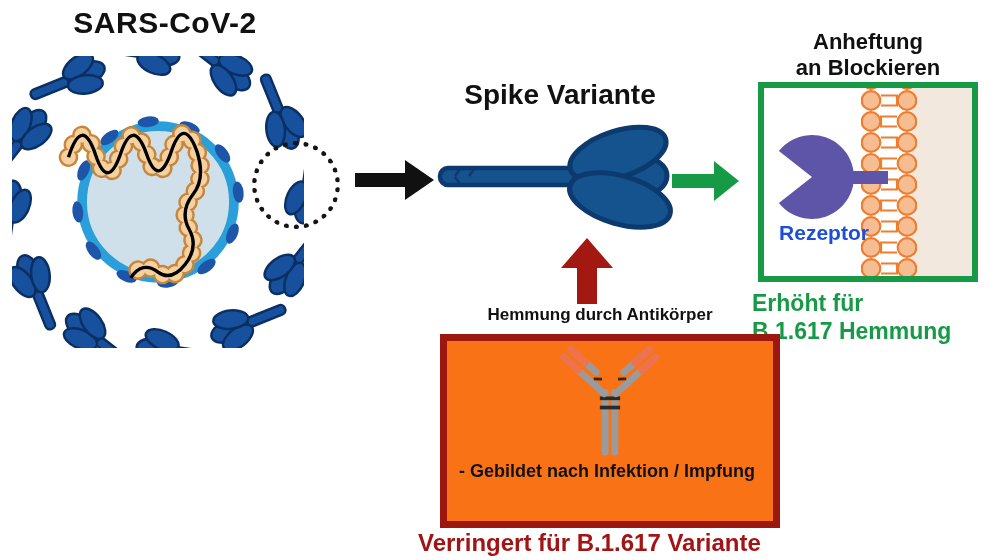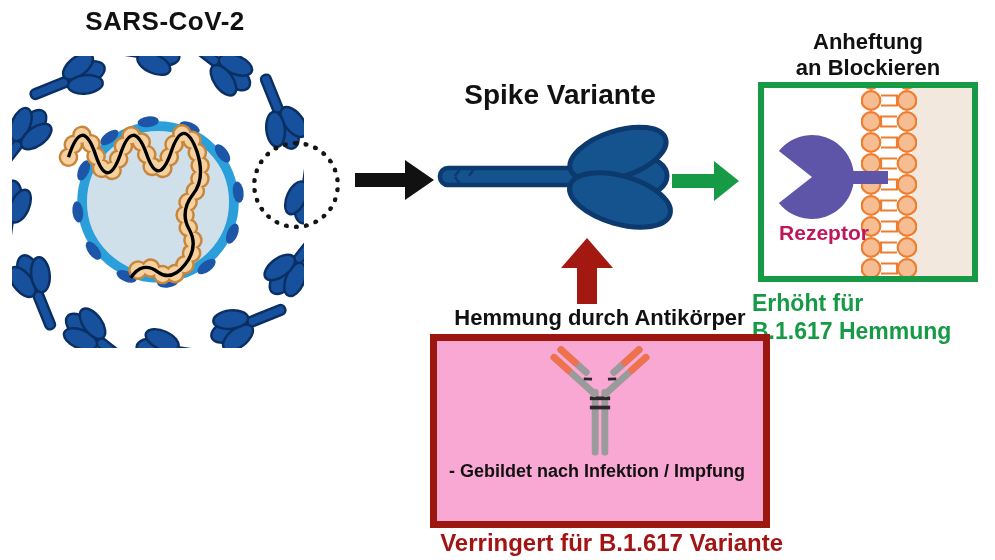--- a/index.html
+++ b/index.html
@@ -3,30 +3,30 @@
 <meta charset="utf-8">
 <style>
   html,body{margin:0;padding:0;}
   body{
     width:995px;height:560px;position:relative;background:#ffffff;
     font-family:"Liberation Sans", sans-serif;overflow:hidden;
     -webkit-font-smoothing:antialiased;
   }
   .abs{position:absolute;}
   .ttl{font-weight:bold;color:#111;text-align:center;}
-  #sars-title{left:20px;top:6px;width:290px;font-size:26px;letter-spacing:.5px;}
+  #sars-title{left:20px;top:6px;width:290px;font-size:30px;letter-spacing:.5px;}
   #spike-title{left:415px;top:79px;width:290px;font-size:28px;}
   #attach-title{left:754px;top:29px;width:228px;font-size:22px;line-height:1.18;}
-  #hemmung-title{left:425px;top:305px;width:350px;font-size:22px;}
+  #hemmung-title{left:425px;top:305px;width:350px;font-size:17px;}
   #green-box{left:758px;top:82px;width:208px;height:188px;border:6px solid #169a46;background:#fff;}
-  #rezeptor-label{left:4px;top:133px;width:112px;text-align:center;font-size:21px;font-weight:bold;color:#be185d;}
+  #rezeptor-label{left:4px;top:133px;width:112px;text-align:center;font-size:21px;font-weight:bold;color:#1d4ed8;}
   #erhoeht-text{left:752px;top:289px;width:236px;text-align:left;font-weight:bold;font-size:23px;color:#169a46;line-height:1.22;}
-  #red-box{left:430px;top:334px;width:326px;height:180px;border:7px solid #9b170f;background:#f9a8d4;}
+  #red-box{left:440px;top:334px;width:326px;height:180px;border:7px solid #9b170f;background:#f97316;}
   #bullets{left:12px;top:118px;width:305px;font-size:18px;font-weight:bold;color:#111;line-height:1.35;white-space:nowrap;}
-  #verringert-text{left:418px;top:529px;width:365px;text-align:right;font-weight:bold;font-size:24px;color:#a31414;white-space:nowrap;}
+  #verringert-text{left:418px;top:529px;width:365px;text-align:left;font-weight:bold;font-size:24px;color:#a31414;white-space:nowrap;}
   #dotted-circle{left:252px;top:141px;width:78px;height:78px;border:5px dotted #141414;border-radius:50%;}
 </style>
 </head>
 <body>
 
 <div class="abs ttl" id="sars-title">SARS-CoV-2</div>
 
 <svg class="abs" style="left:12px;top:56px" width="292" height="292" viewBox="0 0 300 300">
   <defs>
     <g id="vspike">

